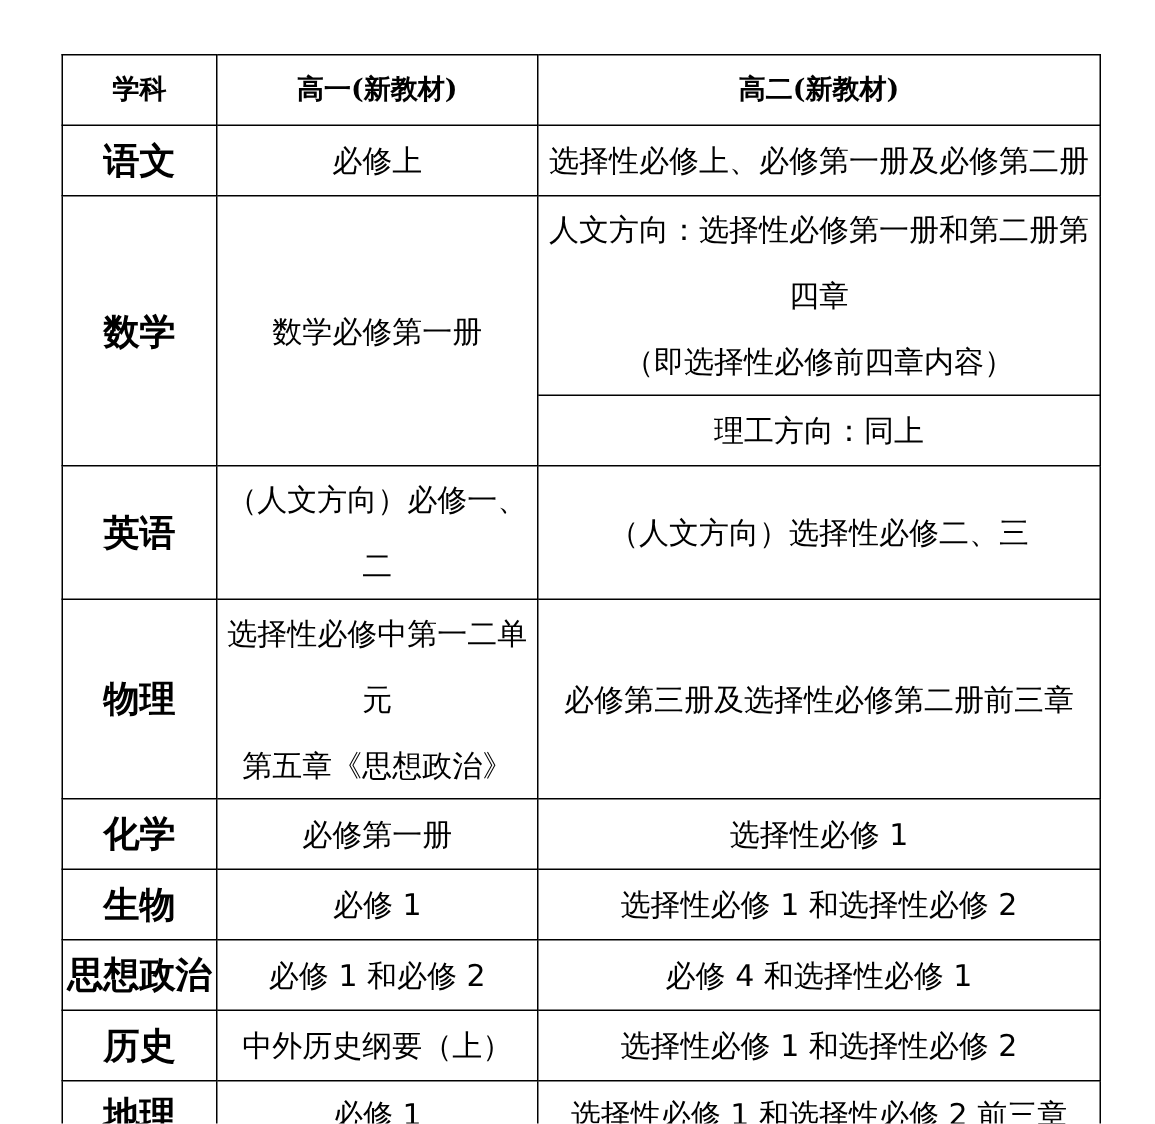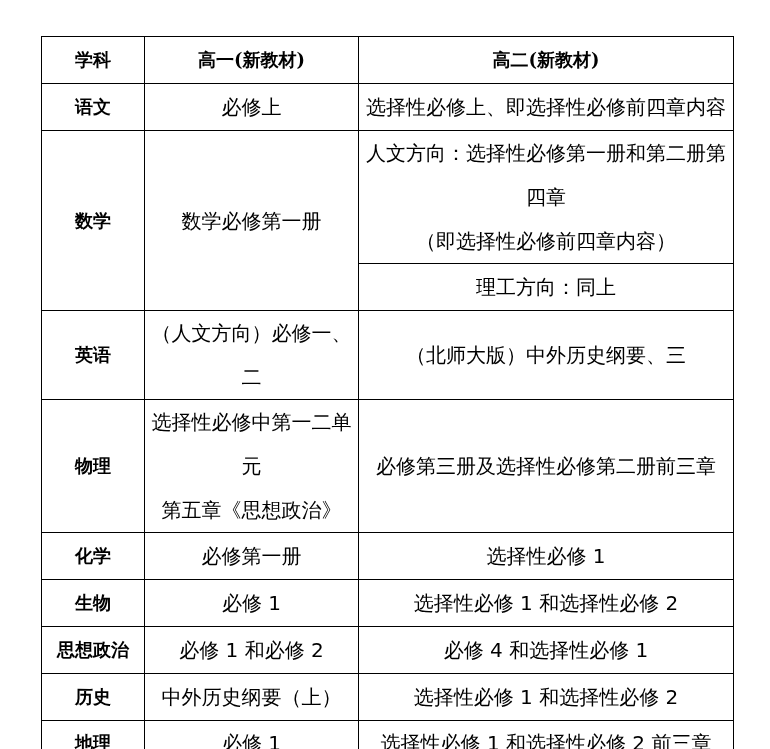--- a/index.html
+++ b/index.html
@@ -8,21 +8,21 @@
     position: absolute; left: 41px; top: 36px;
     width: 568px; border-collapse: collapse; table-layout: fixed;
   }
   td, th {
     border: 1px solid #000; text-align: center; vertical-align: middle;
     font-size: 20px; line-height: 44px; padding: 0; font-weight: normal;
   }
   .c1 { width: 103px; }
   .c2 { width: 214px; }
   .c3 { width: 375px; }
-  .subj { font-family: "DejaVu Serif", "Liberation Serif", serif; font-weight: bold; font-size: 18px; }
+  .subj { font-family: "DejaVu Serif", "Liberation Serif", serif; font-weight: bold; font-size: 24px; }
   .head { font-family: "DejaVu Serif", "Liberation Serif", serif; font-weight: bold; font-size: 18px; }
   .h47 td, .h47 th { height: 46px; }
   .top { vertical-align: top; }
 </style>
 </head>
 <body>
 
 <table>
   <colgroup>
       <col class="c1">
@@ -31,37 +31,37 @@
     </colgroup>
   <tbody>
       <tr class="h47">
     <th class="head">学科</th>
     <th class="head">高一(新教材)</th>
     <th class="head">高二(新教材)</th>
   </tr>
   <tr class="h47">
     <td class="subj">语文</td>
     <td>必修上</td>
-    <td>选择性必修上、即选择性必修前四章内容</td>
+    <td>选择性必修上、必修第一册及必修第二册</td>
   </tr>
   <tr>
     <td class="subj" rowspan="2" style="height:138px">数学</td>
     <td rowspan="2">数学必修第一册</td>
     <td style="height:92px">
       <div>人文方向：选择性必修第一册和第二册第四章</div>
       <div>（即选择性必修前四章内容）</div>
     </td>
   </tr>
   <tr>
     <td style="height:46px">理工方向：同上</td>
   </tr>
   <tr class="h47">
     <td class="subj">英语</td>
     <td>（人文方向）必修一、二</td>
-    <td>（北师大版）中外历史纲要、三</td>
+    <td>（人文方向）选择性必修二、三</td>
   </tr>
   <tr>
     <td class="subj" style="height:92px">物理</td>
     <td>
       <div>选择性必修中第一二单元</div>
       <div>第五章《思想政治》</div>
     </td>
     <td>必修第三册及选择性必修第二册前三章</td>
   </tr>
   <tr class="h47">

